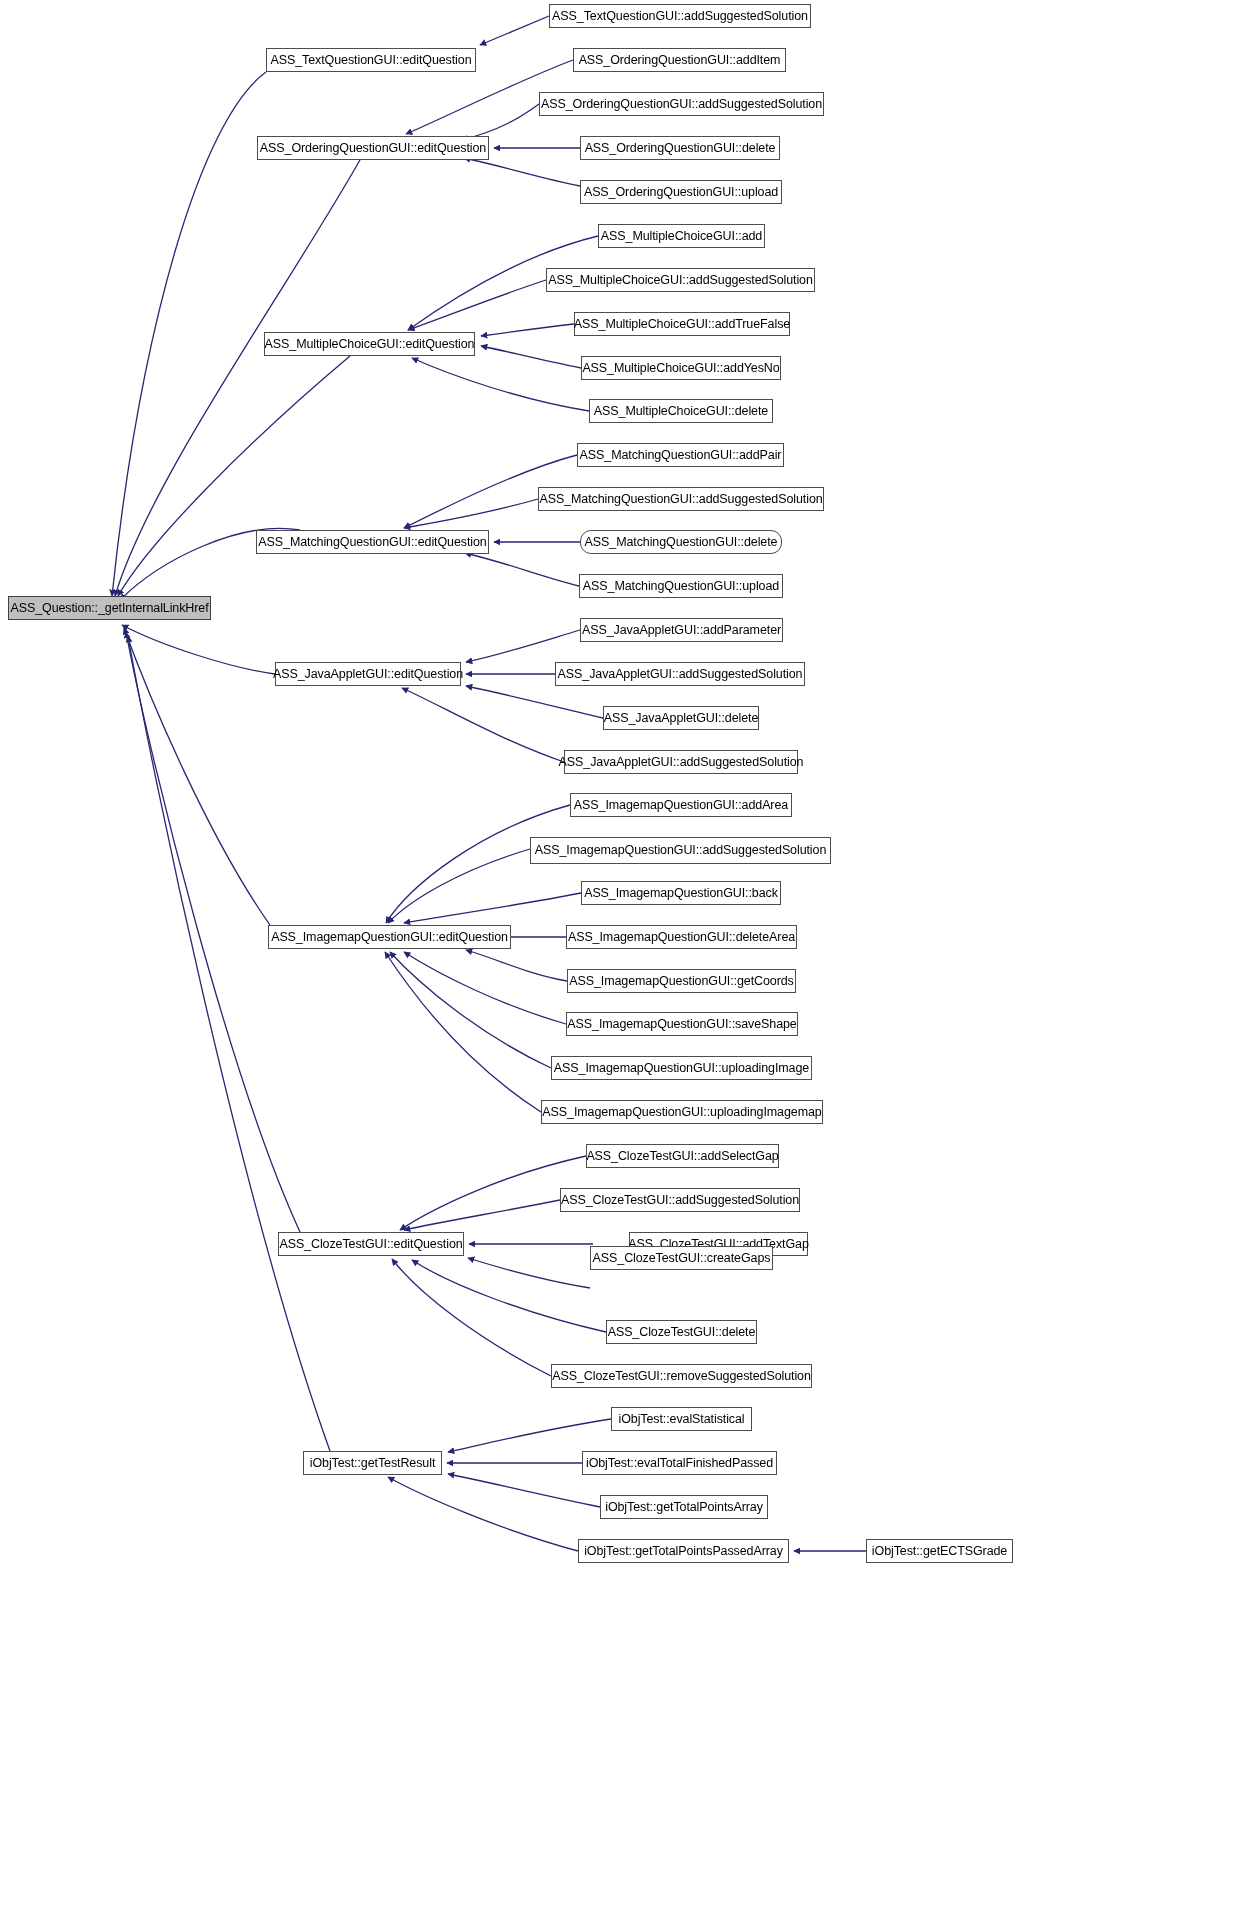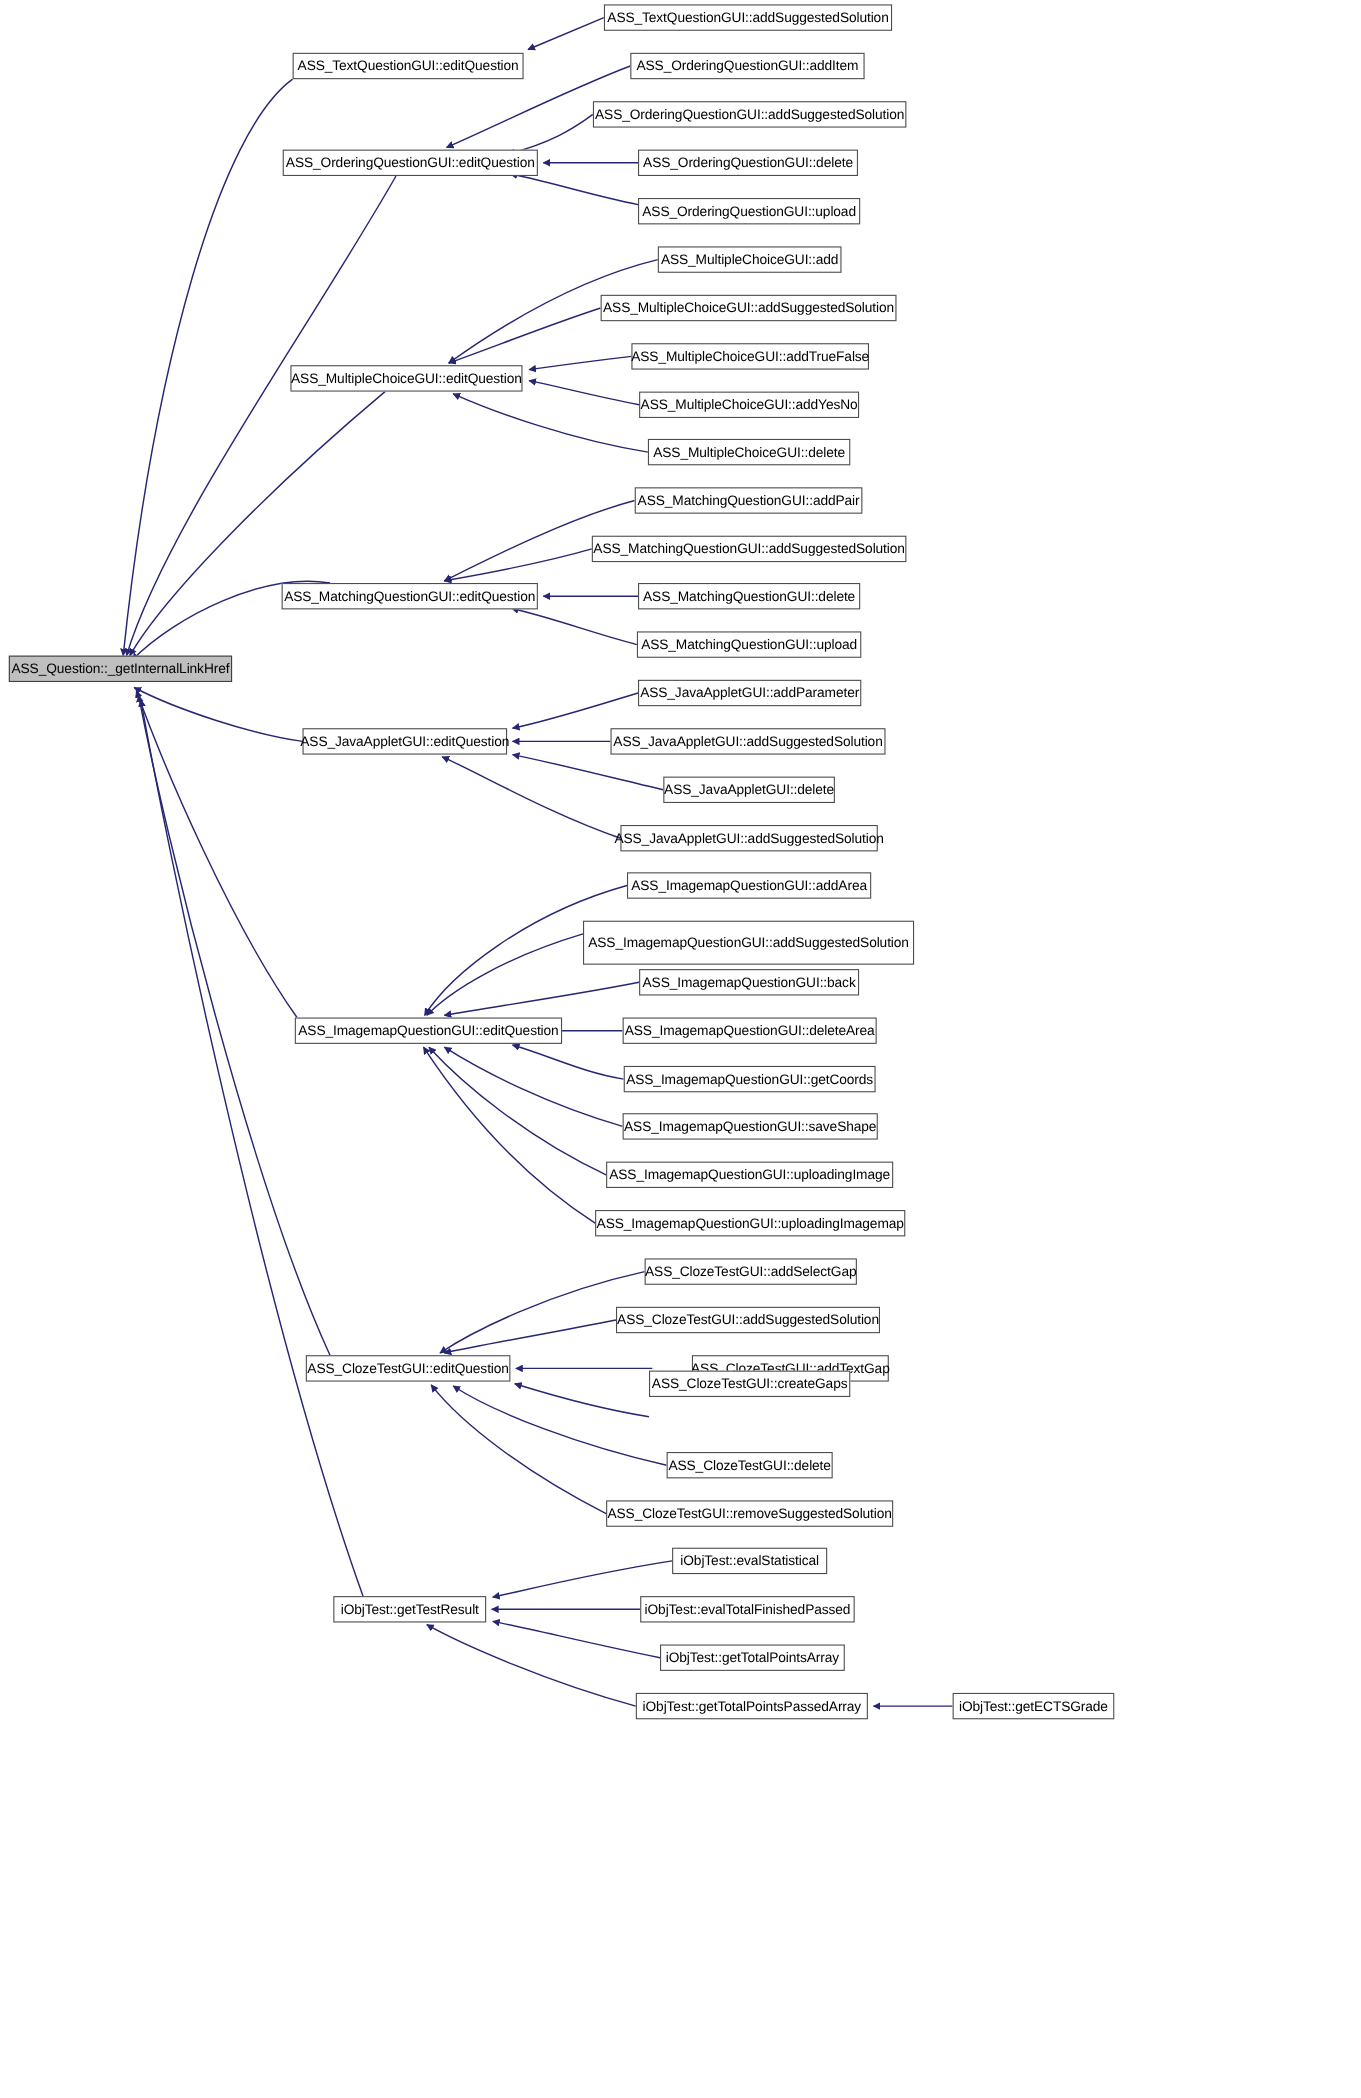--- a/index.html
+++ b/index.html
@@ -145,21 +145,21 @@
     </div>
     <div class="node" style="left: 256px; top: 530px; width: 233px; height: 24px;">
       <span class="node-label">ASS_MatchingQuestionGUI::editQuestion</span>
     </div>
     <div class="node" style="left: 577px; top: 443px; width: 207px; height: 24px;">
       <span class="node-label">ASS_MatchingQuestionGUI::addPair</span>
     </div>
     <div class="node" style="left: 538px; top: 487px; width: 286px; height: 24px;">
       <span class="node-label">ASS_MatchingQuestionGUI::addSuggestedSolution</span>
     </div>
-    <div class="node" style="left: 580px; top: 530px; width: 202px; height: 24px;">
+    <div class="node" style="left: 580px; top: 530px; width: 202px; height: 24px; border-radius: 11px;">
       <span class="node-label">ASS_MatchingQuestionGUI::delete</span>
     </div>
     <div class="node" style="left: 579px; top: 574px; width: 204px; height: 24px;">
       <span class="node-label">ASS_MatchingQuestionGUI::upload</span>
     </div>
     <div class="node" style="left: 275px; top: 662px; width: 186px; height: 24px;">
       <span class="node-label">ASS_JavaAppletGUI::editQuestion</span>
     </div>
     <div class="node" style="left: 580px; top: 618px; width: 203px; height: 24px;">
       <span class="node-label">ASS_JavaAppletGUI::addParameter</span>
@@ -172,21 +172,21 @@
     </div>
     <div class="node" style="left: 564px; top: 750px; width: 234px; height: 24px;">
       <span class="node-label">ASS_JavaAppletGUI::addSuggestedSolution</span>
     </div>
     <div class="node" style="left: 249px; top: 925px; width: 243px; height: 24px; margin-left: 19px;">
       <span class="node-label">ASS_ImagemapQuestionGUI::editQuestion</span>
     </div>
     <div class="node" style="left: 570px; top: 793px; width: 222px; height: 24px;">
       <span class="node-label">ASS_ImagemapQuestionGUI::addArea</span>
     </div>
-    <div class="node" style="left: 530px; top: 837px; width: 301px; height: 40px;">
+    <div class="node" style="left: 530px; top: 837px; width: 301px; height: 27px;">
       <span class="node-label">ASS_ImagemapQuestionGUI::addSuggestedSolution</span>
     </div>
     <div class="node" style="left: 581px; top: 881px; width: 200px; height: 24px;">
       <span class="node-label">ASS_ImagemapQuestionGUI::back</span>
     </div>
     <div class="node" style="left: 566px; top: 925px; width: 231px; height: 24px;">
       <span class="node-label">ASS_ImagemapQuestionGUI::deleteArea</span>
     </div>
     <div class="node" style="left: 567px; top: 969px; width: 229px; height: 24px;">
       <span class="node-label">ASS_ImagemapQuestionGUI::getCoords</span>

